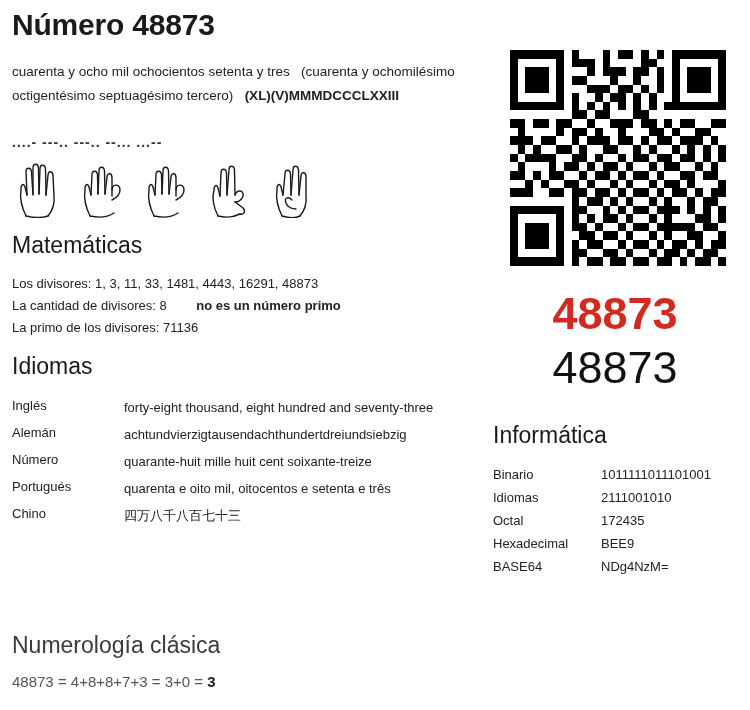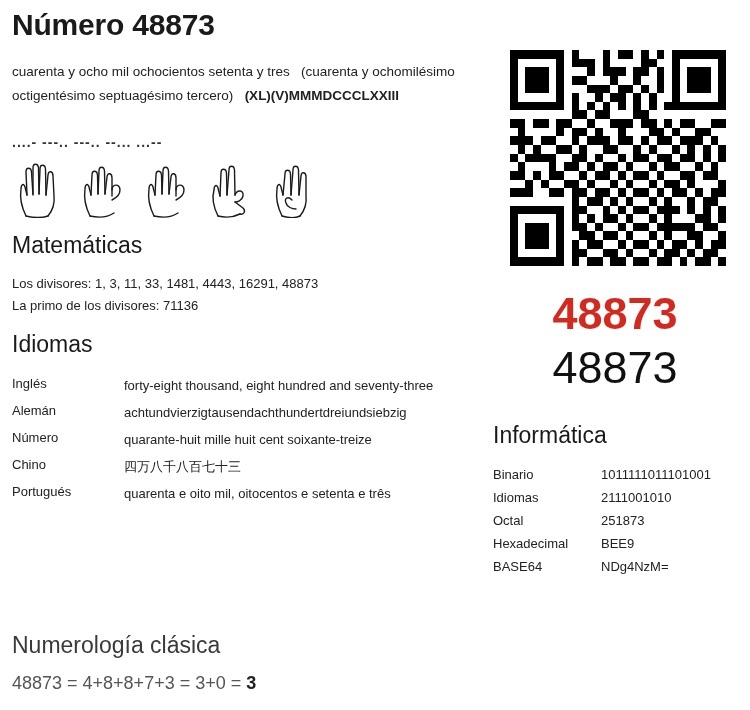--- a/index.html
+++ b/index.html
@@ -132,21 +132,21 @@
     left: 12px; top: 632px;
     width: 500px;
   }
   h2.footer-title {
     font-size: 23px;
     font-weight: normal;
     color: #3a3a3a;
     margin: 0 0 14px 0;
   }
   .numerology {
-    font-size: 18px;
+    font-size: 15px;
     color: #555;
   }
   .numerology .b { font-weight: bold; color: #222; }
 </style>
 </head>
 <body>
 
 <div class="page">
 
   <div class="left-col">
@@ -227,20 +227,25 @@
         </g>
       </svg>
       </span>
     </div>
 
     <h2 class="section">Matemáticas</h2>
 
     <div class="math-line">
       <span>Los divisores:</span>
       <span>1, 3, 11, 33, 1481, 4443, 16291, 48873</span>
+    </div>
+    <div class="math-line">
+      <span>La cantidad de divisores:</span>
+      <span>8</span>
+      <span class="strong">no es un número primo</span>
     </div>
     <div class="math-line">
       <span>La primo de los divisores:</span>
       <span>71136</span>
     </div>
 
     <h2 class="section">Idiomas</h2>
 
     <table class="lang-table">
       <tbody>
@@ -250,26 +255,26 @@
         </tr>
         <tr>
           <td class="lang-name">Alemán</td>
           <td class="lang-val">achtundvierzigtausendachthundertdreiundsiebzig</td>
         </tr>
         <tr>
           <td class="lang-name">Número</td>
           <td class="lang-val">quarante-huit mille huit cent soixante-treize</td>
         </tr>
         <tr>
+          <td class="lang-name">Portugués</td>
+          <td class="lang-val">quarenta e oito mil, oitocentos e setenta e três</td>
+        </tr>
+        <tr>
           <td class="lang-name">Chino</td>
           <td class="lang-val">四万八千八百七十三</td>
-        </tr>
-        <tr>
-          <td class="lang-name">Portugués</td>
-          <td class="lang-val">quarenta e oito mil, oitocentos e setenta e três</td>
         </tr>
       </tbody>
     </table>
   </div>
 
   <div class="right-col">
     <div class="qr-wrap">
       <div class="qr" id="qr-grid" style="grid-template-columns: repeat(28, 1fr); grid-template-rows: repeat(25, 1fr);">
           <i style="background:#000"></i>
           <i style="background:#000"></i>
@@ -984,21 +989,21 @@
         <tr>
           <td class="info-key">Binario</td>
           <td>1011111011101001</td>
         </tr>
         <tr>
           <td class="info-key">Idiomas</td>
           <td>2111001010</td>
         </tr>
         <tr>
           <td class="info-key">Octal</td>
-          <td>251873</td>
+          <td>172435</td>
         </tr>
         <tr>
           <td class="info-key">Hexadecimal</td>
           <td>BEE9</td>
         </tr>
         <tr>
           <td class="info-key">BASE64</td>
           <td>NDg4NzM=</td>
         </tr>
       </tbody>

